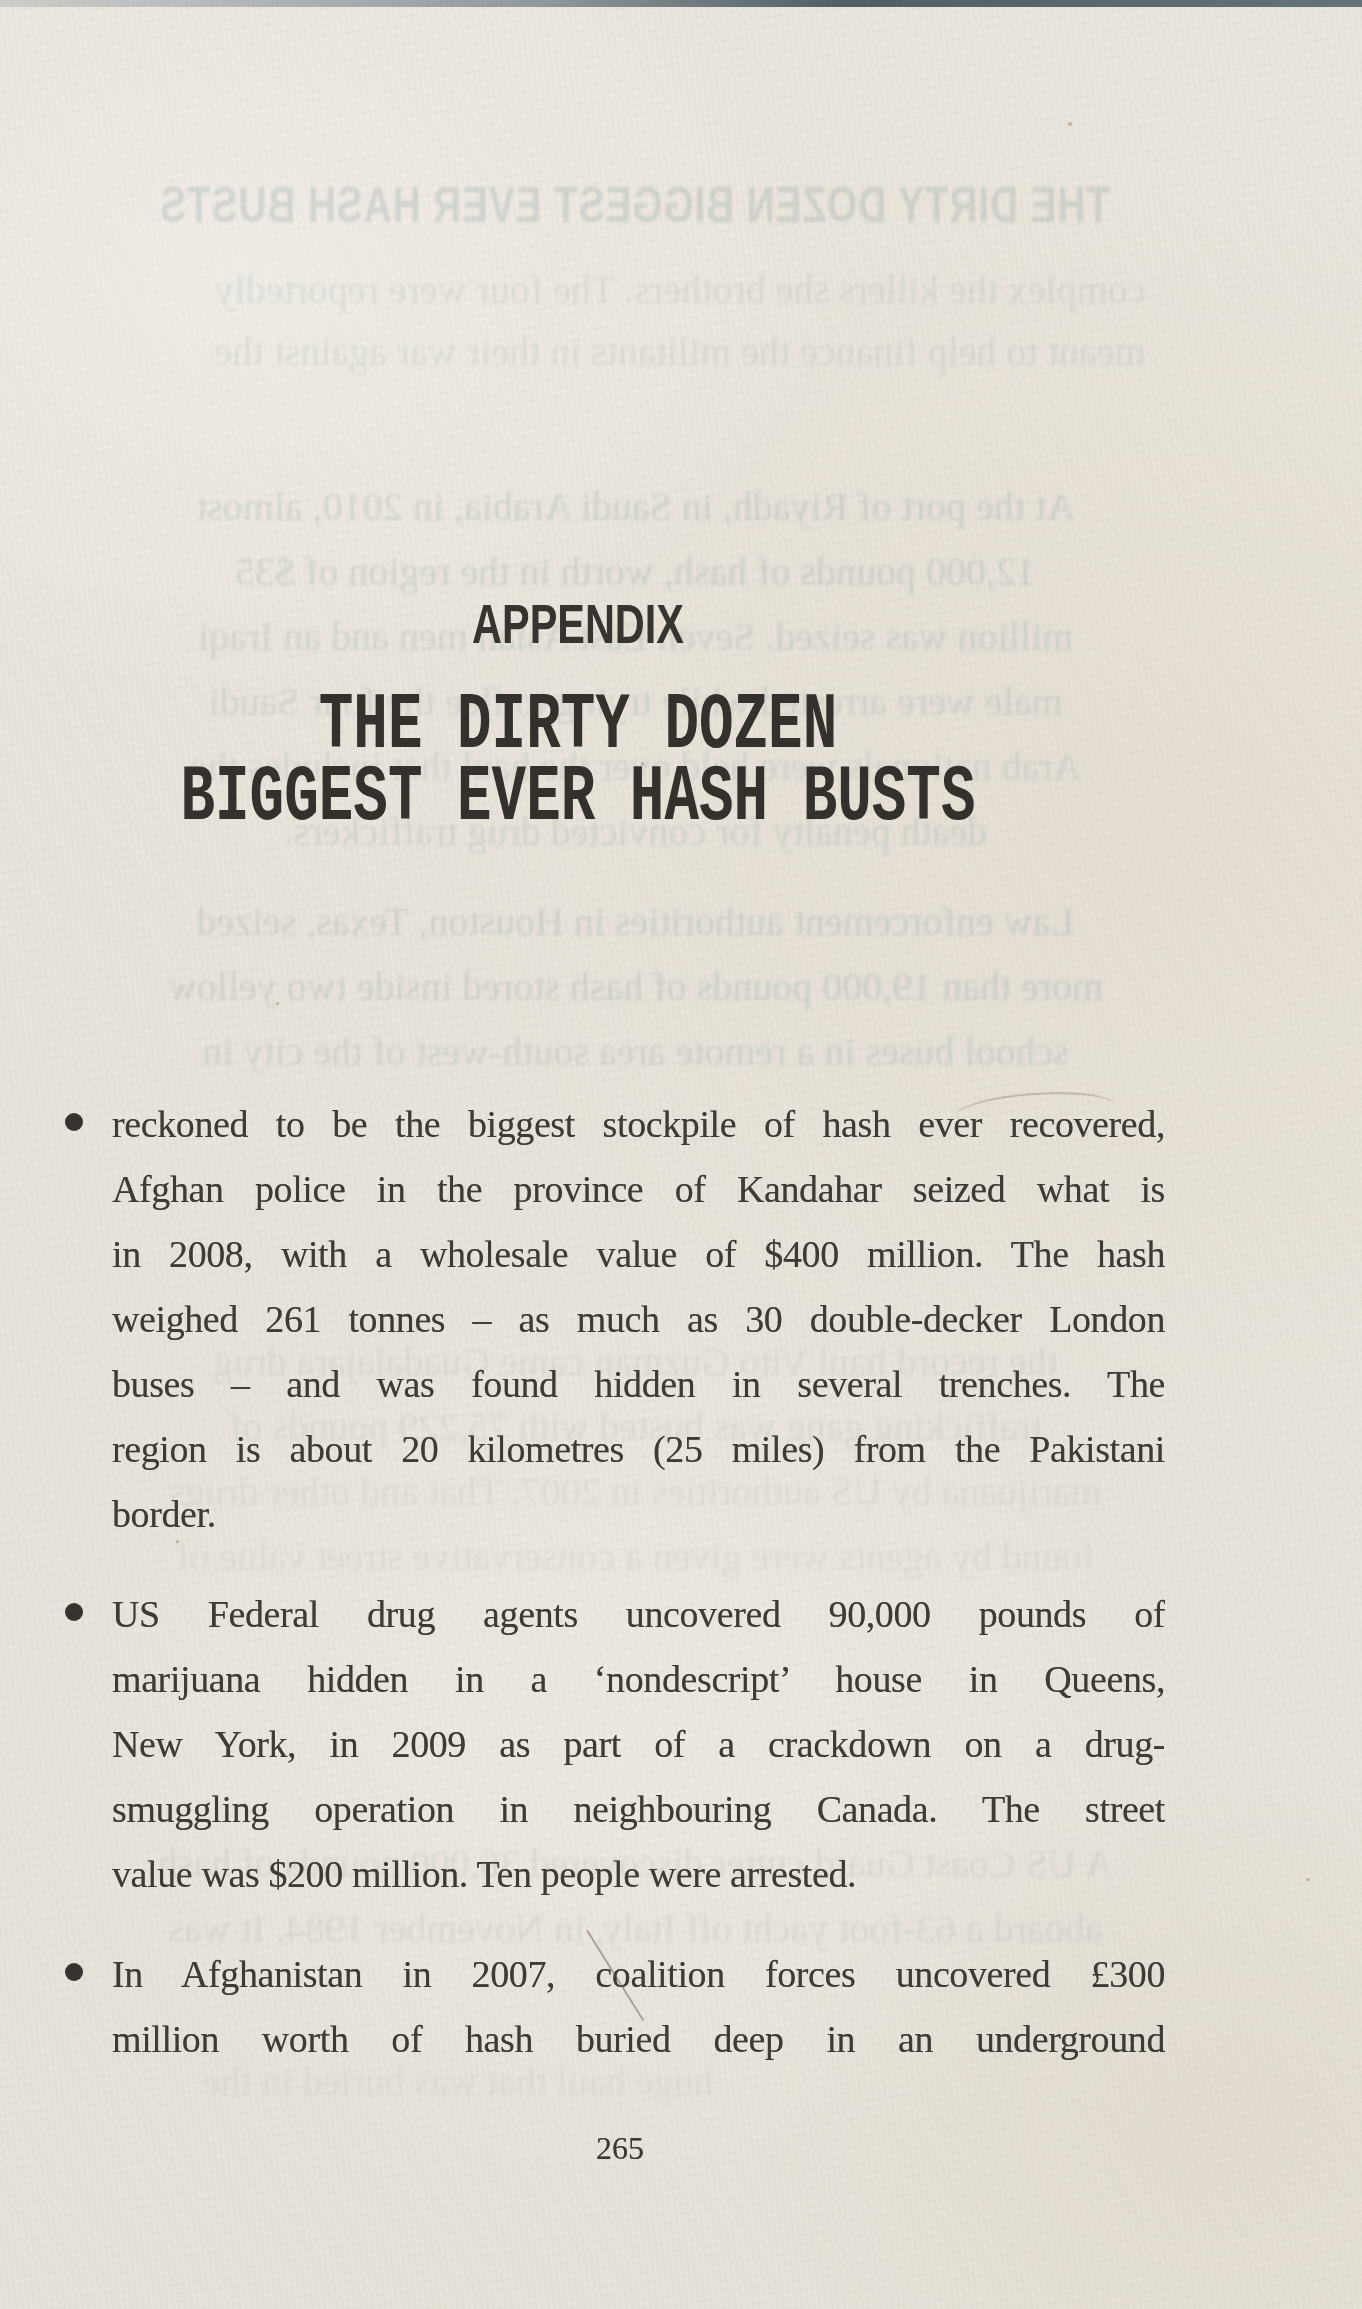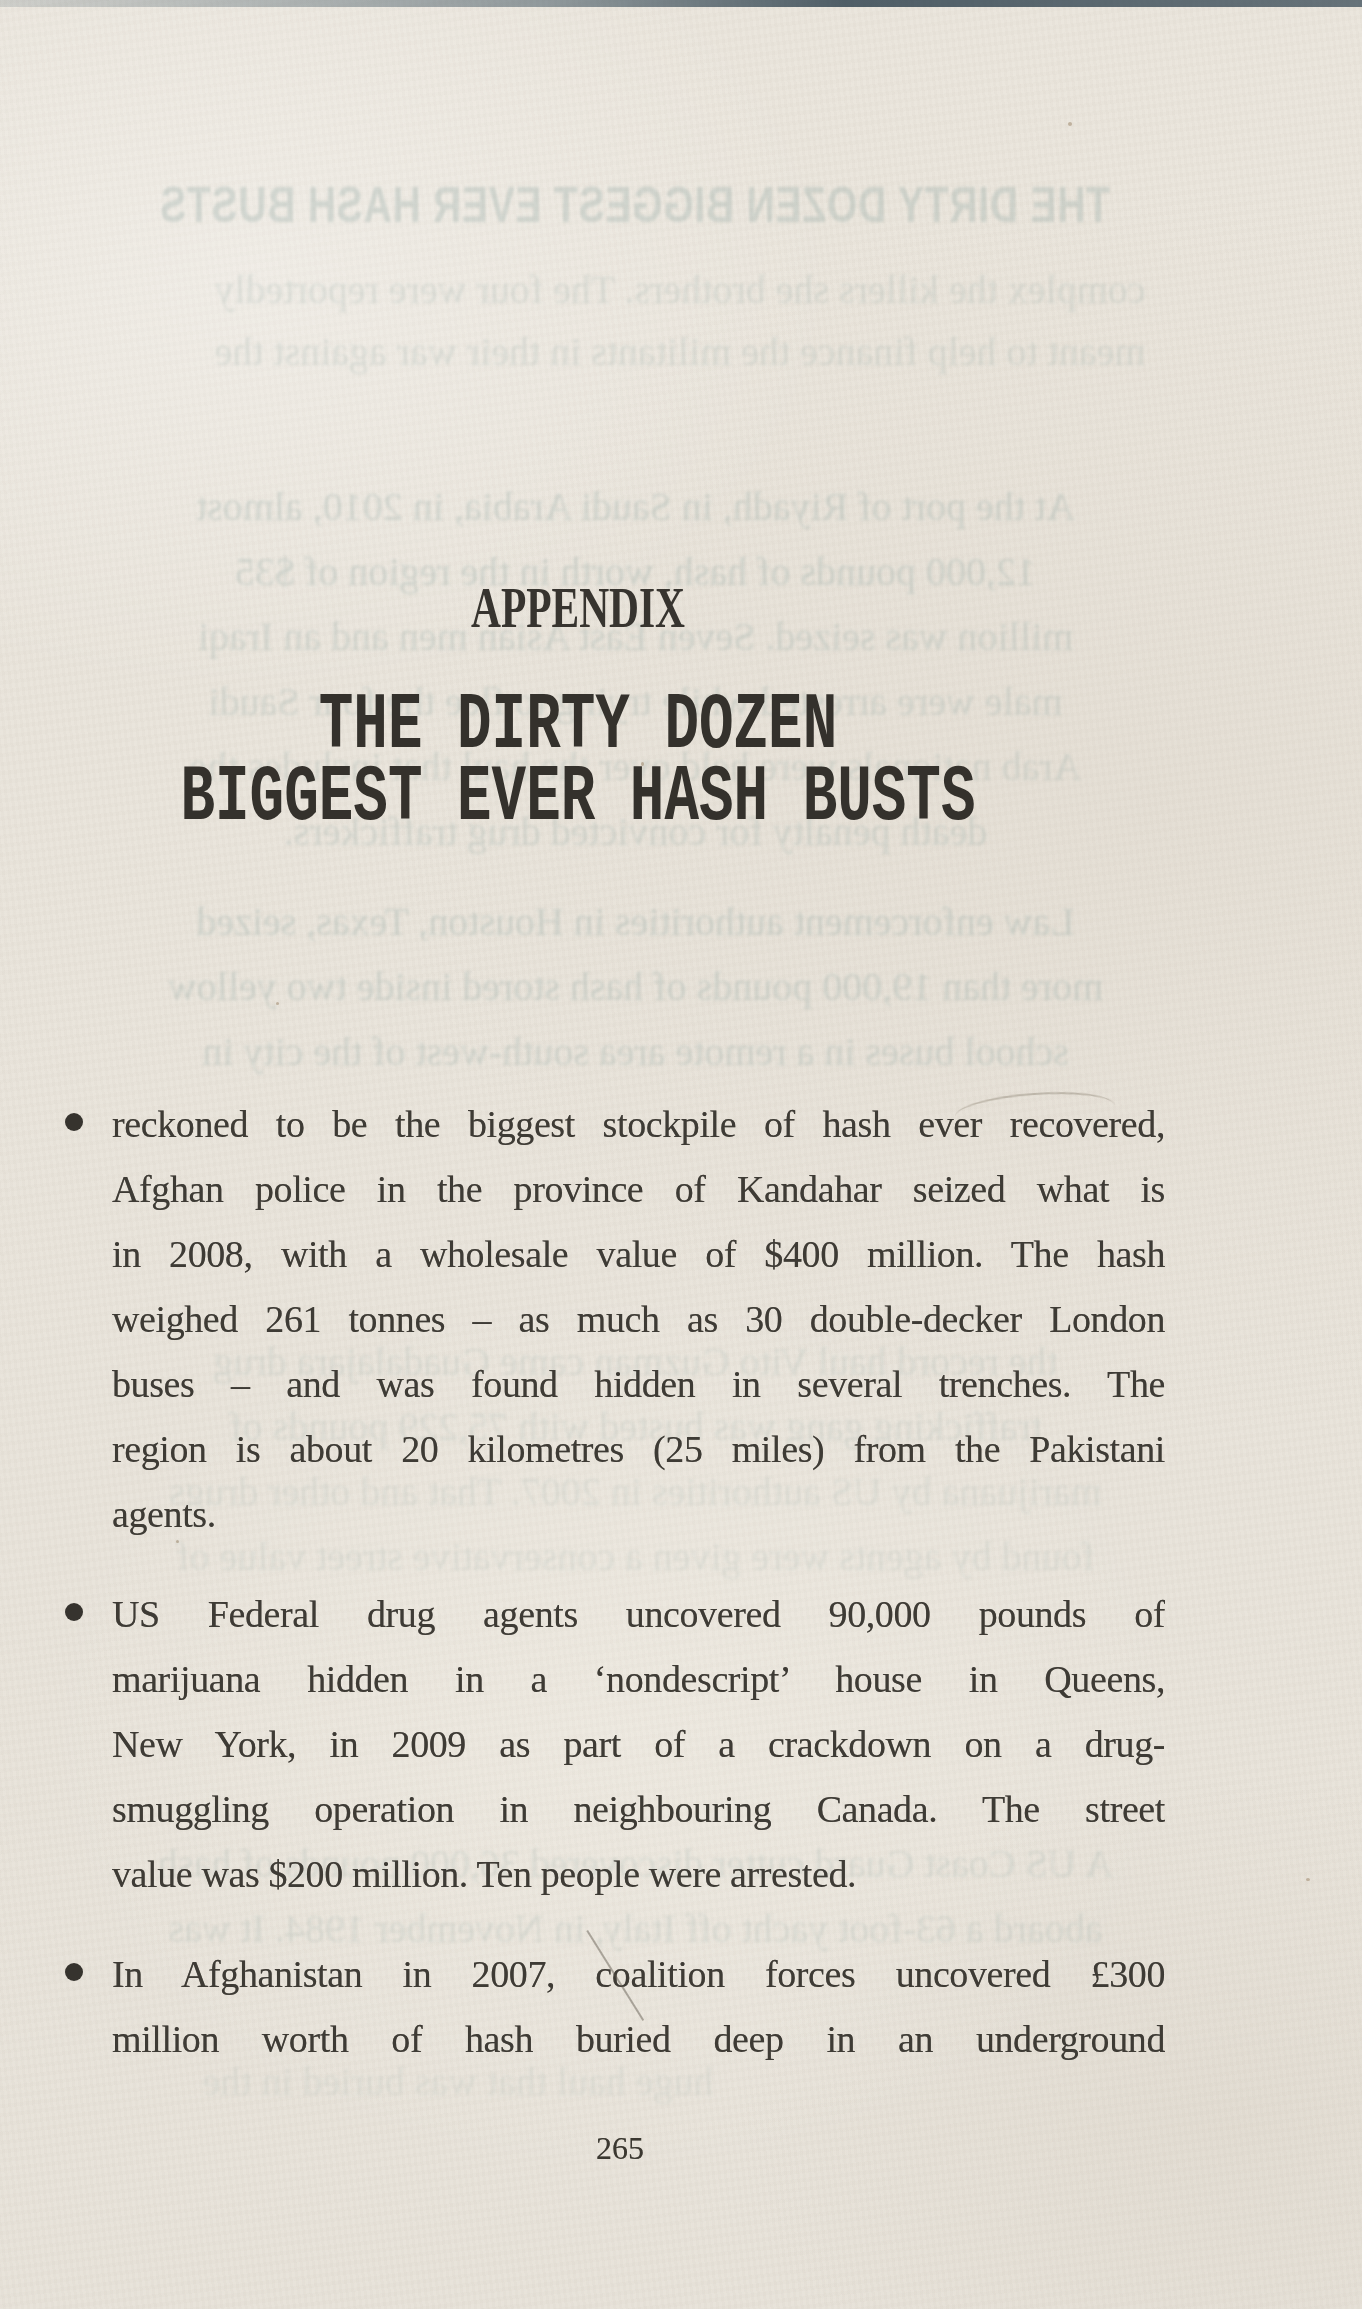--- a/index.html
+++ b/index.html
@@ -37,23 +37,23 @@
     font-family:"Liberation Serif", serif;
   }
   .ghost.sans{
     font-family:"Liberation Sans", sans-serif;
     font-weight:bold;
     transform:scaleX(-0.78);
     letter-spacing:1px;
   }
   
   .kicker{
-    position:absolute;top:580px;left:578px;
+    position:absolute;top:596px;left:578px;
     transform:translateX(-50%);
-    font-family:Liberation Serif, serif;
+    font-family:Liberation Sans, sans-serif;
     font-weight:bold;font-size:56px;line-height:56px;
     color:#37342f;white-space:nowrap;
   }
   .kicker .squeeze{display:inline-block;transform:scaleX(0.74);}
   .title{
     position:absolute;top:690px;left:578px;
     transform:translateX(-50%);
     margin:0;text-align:center;
     font-family:Liberation Mono, monospace;
     font-weight:bold;font-size:80px;line-height:72px;
@@ -148,21 +148,21 @@
 
   <ul class="bullet-list" id="bullet-list">
       <li class="bullet-item">
         <span class="bullet-marker"></span>
         <div class="line">reckoned to be the biggest stockpile of hash ever recovered,</div>
         <div class="line">Afghan police in the province of Kandahar seized what is</div>
         <div class="line">in 2008, with a wholesale value of $400 million. The hash</div>
         <div class="line">weighed 261 tonnes – as much as 30 double-decker London</div>
         <div class="line">buses – and was found hidden in several trenches. The</div>
         <div class="line">region is about 20 kilometres (25 miles) from the Pakistani</div>
-        <div class="line last wrapfree">agents.</div>
+        <div class="line last wrapfree">border.</div>
       </li>
       <li class="bullet-item">
         <span class="bullet-marker"></span>
         <div class="line">US Federal drug agents uncovered 90,000 pounds of</div>
         <div class="line">marijuana hidden in a ‘nondescript’ house in Queens,</div>
         <div class="line">New York, in 2009 as part of a crackdown on a drug-</div>
         <div class="line">smuggling operation in neighbouring Canada. The street</div>
         <div class="line last wrapfree">value was $200 million. Ten people were arrested.</div>
       </li>
       <li class="bullet-item">

